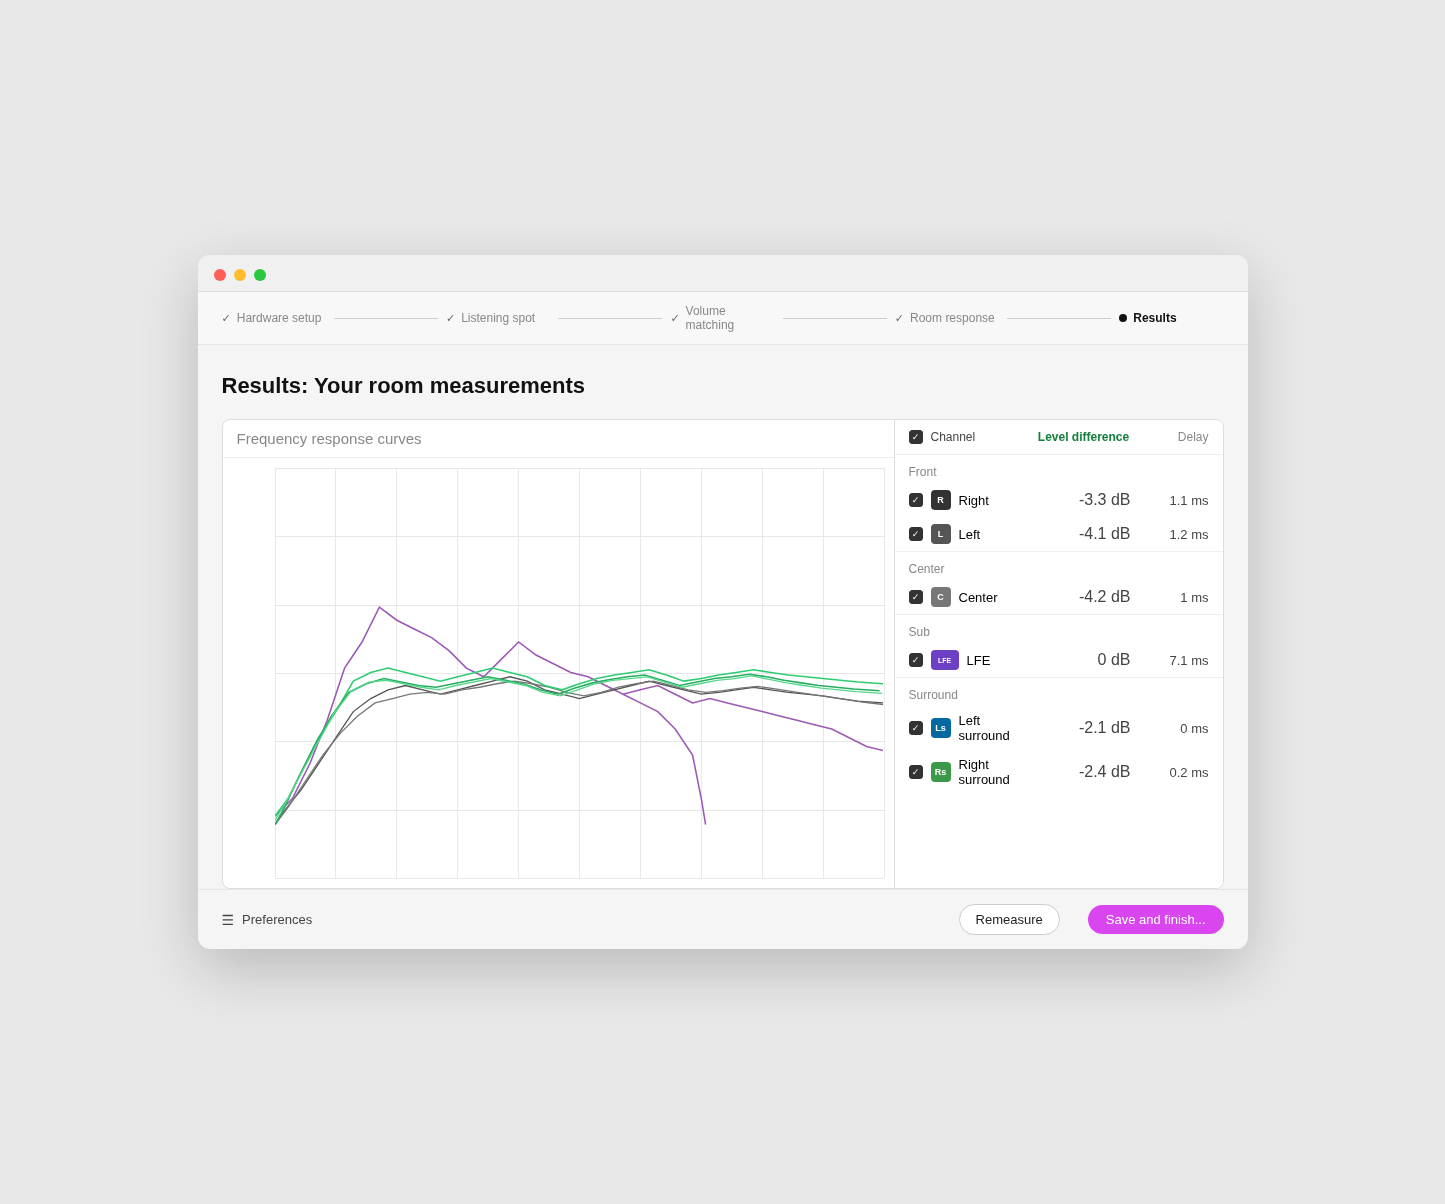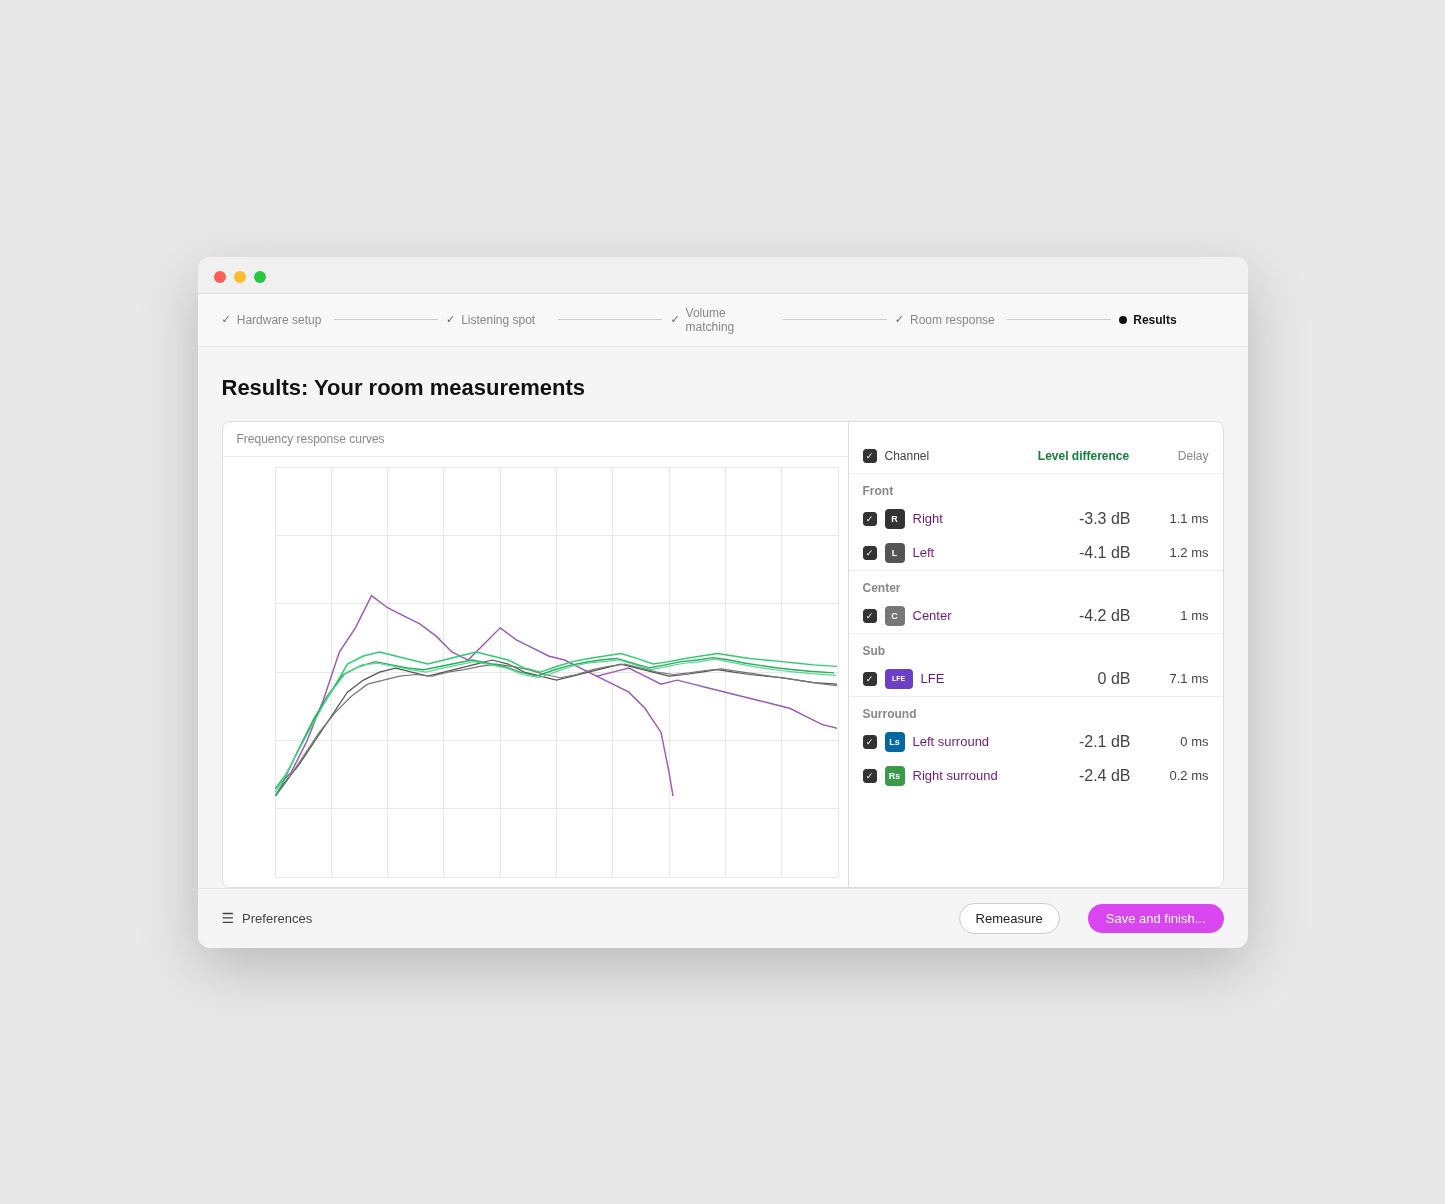--- a/index.html
+++ b/index.html
@@ -84,21 +84,21 @@
       overflow: hidden;
       background: white;
     }
     .chart-panel {
       flex: 1;
       border-right: 1px solid #ddd;
       padding: 0;
     }
     .chart-header {
       padding: 10px 14px;
-      font-size: 12px;
+      font-size: 15px;
       color: #888;
       border-bottom: 1px solid #eee;
     }
     .chart-area {
       position: relative;
       height: 430px;
       padding: 10px 10px 10px 52px;
       overflow: hidden;
     }
     .y-labels {
@@ -136,23 +136,22 @@
       background: #e8e8e8;
     }
     .chart-svg {
       position: absolute;
       left: 52px;
       right: 10px;
       top: 10px;
       bottom: 10px;
     }
     .data-panel {
-      width: 374px;
+      width: 328px;
       background: white;
-      margin-top: 17px;
     }
     .data-header {
       display: flex;
       align-items: center;
       padding: 10px 14px;
       border-bottom: 1px solid #eee;
       font-size: 12px;
       color: #444;
       gap: 8px;
     }
@@ -161,21 +160,21 @@
       width: 100%;
       align-items: center;
     }
     .col-channel { flex: 1; font-weight: 500; }
     .col-level { width: 110px; text-align: center; font-weight: 700; color: #15803d; }
     .col-delay { width: 70px; text-align: right; font-weight: 400; color: #888; }
     .section-label {
       padding: 10px 14px 4px;
       font-size: 12px;
       color: #888;
-      font-weight: 700;
+      font-weight: 400;
     }
     .channel-row {
       display: flex;
       align-items: center;
       padding: 7px 14px;
       gap: 8px;
     }
     .ch-checkbox {
       width: 14px; height: 14px;
       border: 1.5px solid #555;
@@ -199,21 +198,21 @@
       width: 20px; height: 20px;
       border-radius: 4px;
       display: flex;
       align-items: center;
       justify-content: center;
       font-size: 9px;
       font-weight: 700;
       color: white;
       flex-shrink: 0;
     }
-    .ch-name { flex: 1; font-size: 13px; color: #701a75; font-weight: 500; }
+    .ch-name { flex: 1; font-size: 13px; color: #000000; font-weight: 500; }
     .ch-level { width: 110px; text-align: right; font-size: 16px; color: #444; }
     .ch-delay { width: 70px; text-align: right; font-size: 13px; color: #444; }
     .footer {
       display: flex;
       align-items: center;
       justify-content: space-between;
       padding: 14px 24px;
       border-top: 1px solid #e5e5e5;
       margin-top: 0;
     }

